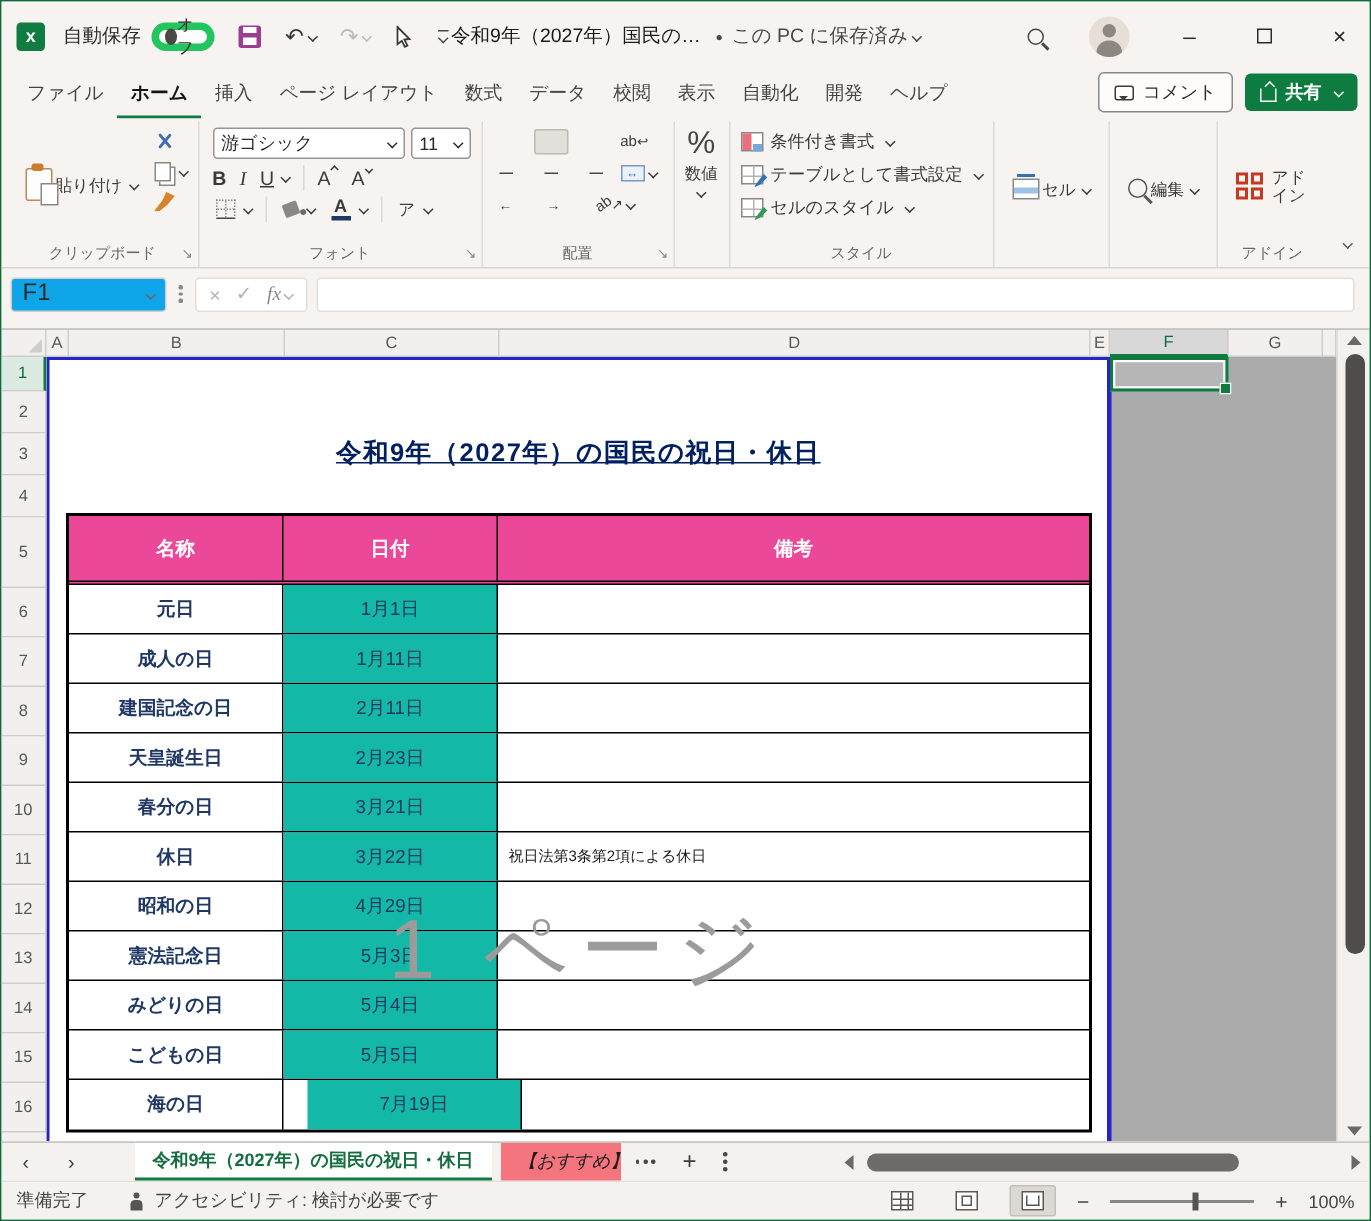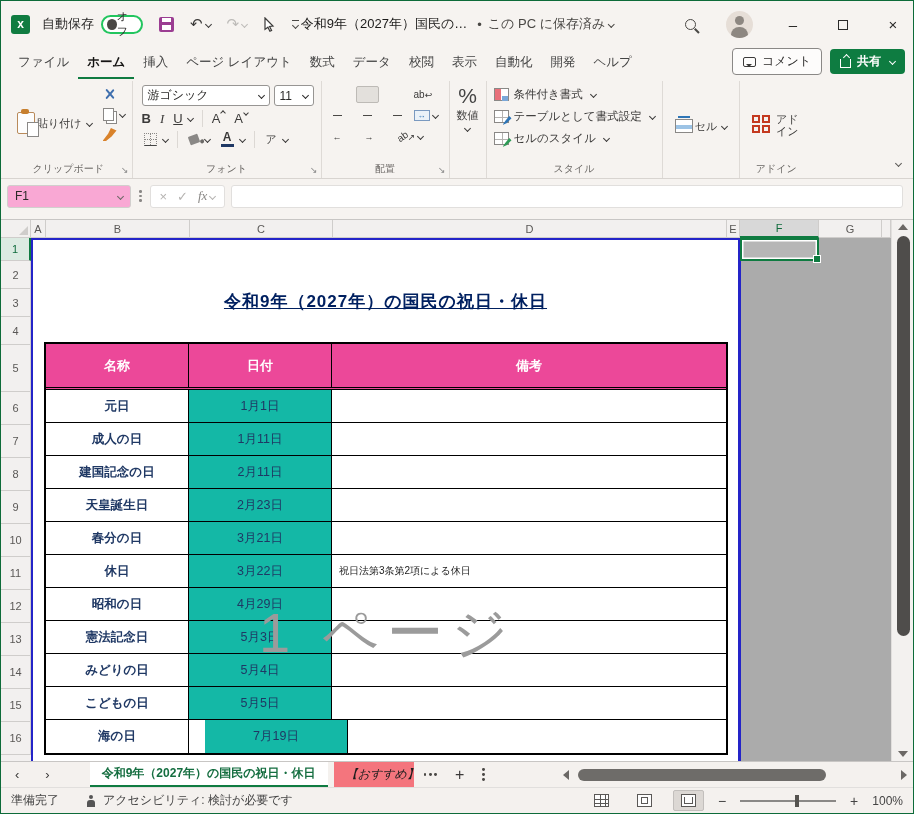--- a/index.html
+++ b/index.html
@@ -12,21 +12,21 @@
   .chev{ display:inline-block; width:5px; height:5px; border-right:1.4px solid currentColor;
     border-bottom:1.4px solid currentColor; transform:rotate(45deg); margin-left:3px; flex:none;}
   .chev.up{ transform:rotate(-135deg); }
 
   
   .titlebar{ height:46px; display:flex; align-items:center; position:relative;
     background:#f6f3f0; padding:0 10px; flex:none; }
   .app-icon{ width:19px; height:19px; background:#107c41; border-radius:3px; color:#fff;
     font-weight:bold; font-size:12px; display:flex; align-items:center; justify-content:center; margin-right:12px;}
   .autosave{ display:flex; align-items:center; gap:7px; font-size:13px; color:#2b2a29; }
-  .toggle{ width:42px; height:19px; border:2px solid #22c55e; border-radius:10px; display:flex;
+  .toggle{ width:42px; height:19px; border:5px solid #22c55e; border-radius:10px; display:flex;
     align-items:center; padding:0 4px; gap:0; font-size:11px; color:#2b2a29; background:#fff;}
   .toggle .knob{ width:11px; height:11px; background:#4a4845; border-radius:50%; }
   .qat{ display:flex; align-items:center; gap:16px; margin-left:16px; color:#3b3a39;}
   .save-icon{ width:15px; height:15px; background:#9b3d92; border-radius:2px; position:relative;}
   .save-icon:before{ content:""; position:absolute; left:3px; top:1.5px; width:9px; height:4px; background:#fff;}
   .save-icon:after{ content:""; position:absolute; left:3px; bottom:1.5px; width:9px; height:5px; background:#fff;}
   .undo-g{ font-size:15px; color:#3b3a39; display:flex; align-items:center;}
   .undo-g.disabled{ color:#bdbbb8; }
   .cursor-svg{ display:block; }
   .qat-chev{ color:#4a4845; display:flex; flex-direction:column; align-items:center; line-height:3px;}
@@ -115,22 +115,22 @@
   .cells-icon:before{ content:""; position:absolute; left:2px; top:-4px; right:2px; border-top:2px solid #2e75b6;}
   .edit-mag{ width:13px; height:13px; border:1.6px solid #5a5856; border-radius:50%; position:relative; margin-bottom:2px;}
   .edit-mag:after{ content:""; position:absolute; width:7px; height:1.6px; background:#5a5856; transform:rotate(45deg); left:9px; top:12px;}
   .addin-icon{ width:20px; height:20px; display:grid; grid-template-columns:8px 8px; grid-template-rows:8px 8px; gap:2px;}
   .addin-icon b{ border:2px solid #c4391f;}
   .addin-label{ width:26px; text-align:center; line-height:12px; word-break:break-all;}
   .ribbon-collapse{ position:absolute; right:12px; bottom:8px; color:#5a5856;}
 
   
   .fbar{ height:40px; display:flex; align-items:center; gap:6px; padding:0 10px 6px 6px; flex:none; background:#f6f3f0;}
-  .namebox{ width:124px; height:23px; background:#f9a8d4; border:1px solid #d1cfcd; border-radius:3px;
-    display:flex; align-items:center; justify-content:space-between; padding:0 7px; font-size:12px; color:#2b2a29;}
+  .namebox{ width:104px; height:23px; background:#0ea5e9; border:1px solid #d1cfcd; border-radius:3px;
+    display:flex; align-items:center; justify-content:space-between; padding:0 7px; font-size:16px; color:#2b2a29;}
   .fdots{ display:flex; flex-direction:column; gap:2px; padding:0 2px;}
   .fdots i{ width:2.5px; height:2.5px; background:#8a8886; border-radius:50%;}
   .fxbox{ height:23px; background:#fff; border:1px solid #e1dfdd; border-radius:3px; display:flex;
     align-items:center; gap:10px; padding:0 9px; color:#b5b3b1; font-size:13px;}
   .fxlabel{ font-family:"Liberation Serif",serif; font-style:italic; color:#8a8886; font-size:13px;}
   .finput{ flex:1; height:23px; background:#fff; border:1px solid #e1dfdd; border-radius:3px;}
 
   
   .sheetzone{ position:relative; flex:1; background:#ababab; overflow:hidden; border-top:1px solid #c8c6c4;}
   .corner{ position:absolute; left:0; top:0; width:30px; height:18px; background:#f2f0ef;
@@ -477,20 +477,27 @@
     </div>
 
     <div class="rgroup" style="align-items:center">
       <div class="bigbtn" style="padding-top:8px">
         <span class="cells-icon"></span>
         <span>セル</span>
         <span class="chev"></span>
       </div>
     </div>
 
+    <div class="rgroup" style="align-items:center">
+      <div class="bigbtn" style="padding-top:8px">
+        <span class="edit-mag"></span>
+        <span>編集</span>
+        <span class="chev"></span>
+      </div>
+    </div>
 
     <div class="rgroup" style="border-right:none">
       <div class="bigbtn" style="padding-top:6px">
         <span class="addin-icon">
             <b></b>
             <b></b>
             <b></b>
             <b></b>
           </span>
         <span class="addin-label">アドイン</span>

